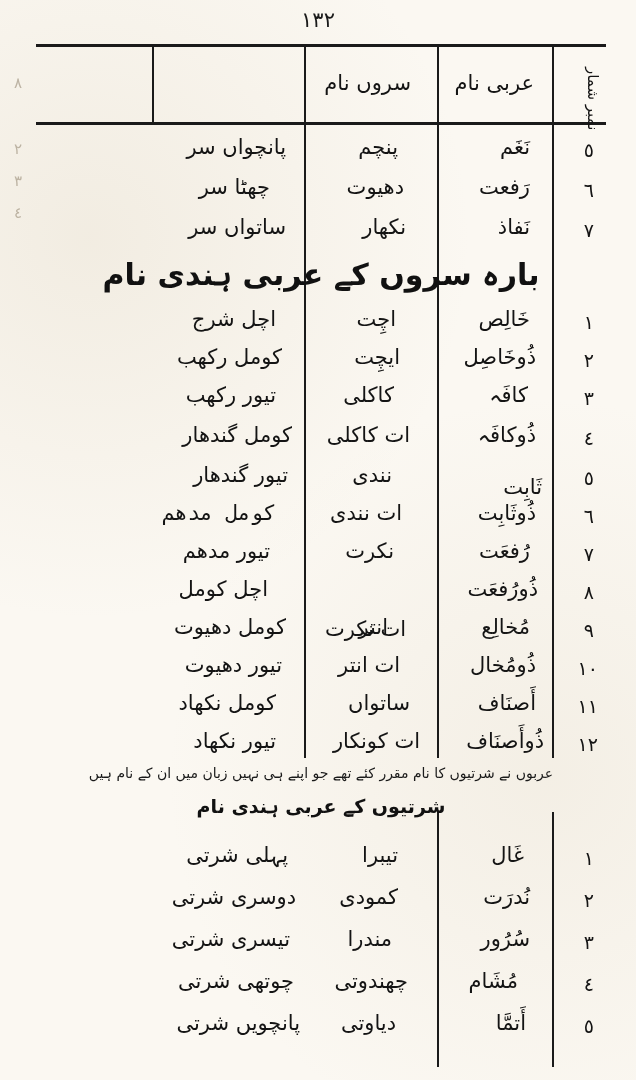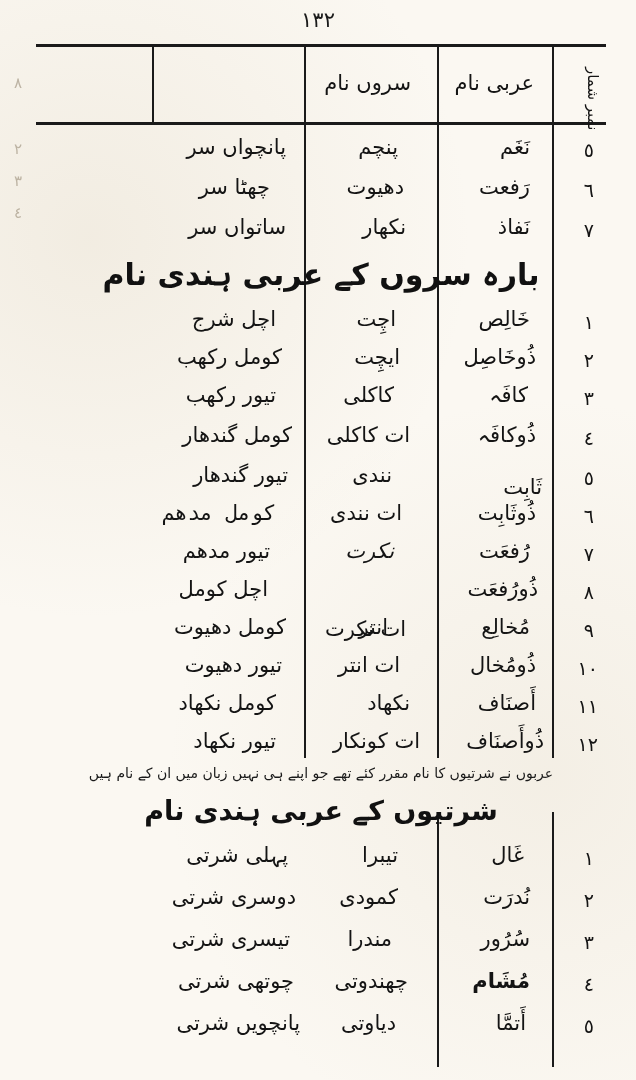--- a/index.html
+++ b/index.html
@@ -167,69 +167,69 @@
     <div class="cell hi" style="right:214px; top:416px;">نندی</div>
     <div class="cell ex" style="right:318px; top:416px;">تیور گندھار</div>
 
     <div class="cell num" style="right:12px;  top:458px;">٦</div>
     <div class="cell ar" style="right:70px;  top:454px;">ذُوثَابِت</div>
     <div class="cell hi" style="right:204px; top:454px;">ات نندی</div>
     <div class="cell ex" style="right:330px; top:454px;font-family:Liberation Mono, monospace;">کومل مدھم</div>
 
     <div class="cell num" style="right:12px;  top:496px;">٧</div>
     <div class="cell ar" style="right:76px;  top:492px;">رُفعَت</div>
-    <div class="cell hi" style="right:212px; top:492px;font-style:italic;">نکرت</div>
+    <div class="cell hi" style="right:212px; top:492px;">نکرت</div>
     <div class="cell ex" style="right:336px; top:492px;">تیور مدھم</div>
 
     <div class="cell num" style="right:12px;  top:534px;">٨</div>
     <div class="cell ar" style="right:68px;  top:530px;">ذُورُفعَت</div>
     <div class="cell hi" style="right:200px; top:530px;margin-top:40px;">ات نکرت</div>
     <div class="cell ex" style="right:338px; top:530px;">اچل کومل</div>
 
     <div class="cell num" style="right:12px;  top:572px;">٩</div>
     <div class="cell ar" style="right:76px;  top:568px;">مُخالِع</div>
     <div class="cell hi" style="right:218px; top:568px;">انتر</div>
     <div class="cell ex" style="right:320px; top:568px;">کومل دھیوت</div>
 
     <div class="cell num" style="right:8px;   top:610px;">١٠</div>
     <div class="cell ar" style="right:70px;  top:606px;">ذُومُخال</div>
     <div class="cell hi" style="right:206px; top:606px;">ات انتر</div>
     <div class="cell ex" style="right:324px; top:606px;">تیور دھیوت</div>
 
     <div class="cell num" style="right:8px;   top:648px;">١١</div>
     <div class="cell ar" style="right:70px;  top:644px;">أَصنَاف</div>
-    <div class="cell hi" style="right:196px; top:644px;">نکھاد</div>
+    <div class="cell hi" style="right:196px; top:644px;">ساتواں</div>
     <div class="cell ex" style="right:330px; top:644px;">کومل نکھاد</div>
 
     <div class="cell num" style="right:8px;   top:686px;">١٢</div>
     <div class="cell ar" style="right:62px;  top:682px;">ذُوأَصنَاف</div>
     <div class="cell hi" style="right:186px; top:682px;">ات کونکار</div>
     <div class="cell ex" style="right:330px; top:682px;">تیور نکھاد</div>
 
     <div class="note" style="top:718px;">عربوں نے شرتیوں کا نام مقرر کئے تھے جو اپنے ہی نہیں زبان میں ان کے نام ہیں</div>
 
-    <div class="section-title" style="top:748px; font-size:27px;">شرتیوں کے عربی ہندی نام</div>
+    <div class="section-title" style="top:748px; font-size:19px;">شرتیوں کے عربی ہندی نام</div>
 
     <div class="cell num" style="right:12px;  top:800px;">١</div>
     <div class="cell ar" style="right:82px;  top:796px;">غَال</div>
     <div class="cell hi" style="right:208px; top:796px;">تیبرا</div>
     <div class="cell ex" style="right:318px; top:796px;">پہلی شرتی</div>
 
     <div class="cell num" style="right:12px;  top:842px;">٢</div>
     <div class="cell ar" style="right:76px;  top:838px;">نُدرَت</div>
     <div class="cell hi" style="right:208px; top:838px;">کمودی</div>
     <div class="cell ex" style="right:310px; top:838px;">دوسری شرتی</div>
 
     <div class="cell num" style="right:12px;  top:884px;">٣</div>
     <div class="cell ar" style="right:76px;  top:880px;">سُرُور</div>
     <div class="cell hi" style="right:214px; top:880px;">مندرا</div>
     <div class="cell ex" style="right:316px; top:880px;">تیسری شرتی</div>
 
     <div class="cell num" style="right:12px;  top:926px;">٤</div>
-    <div class="cell ar" style="right:76px;  top:922px;font-weight:bold;">مُشَام</div>
+    <div class="cell ar" style="right:88px;  top:922px;">مُشَام</div>
     <div class="cell hi" style="right:198px; top:922px;">چھندوتی</div>
     <div class="cell ex" style="right:312px; top:922px;">چوتھی شرتی</div>
 
     <div class="cell num" style="right:12px;  top:968px;">٥</div>
     <div class="cell ar" style="right:80px;  top:964px;">أَتمَّا</div>
     <div class="cell hi" style="right:210px; top:964px;">دیاوتی</div>
     <div class="cell ex" style="right:306px; top:964px;">پانچویں شرتی</div>
 
   </div>
 </div>

